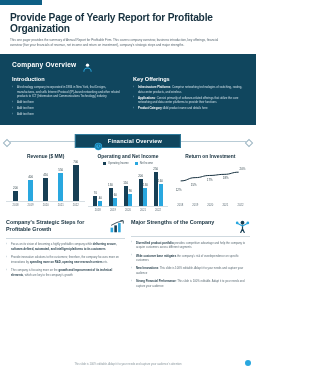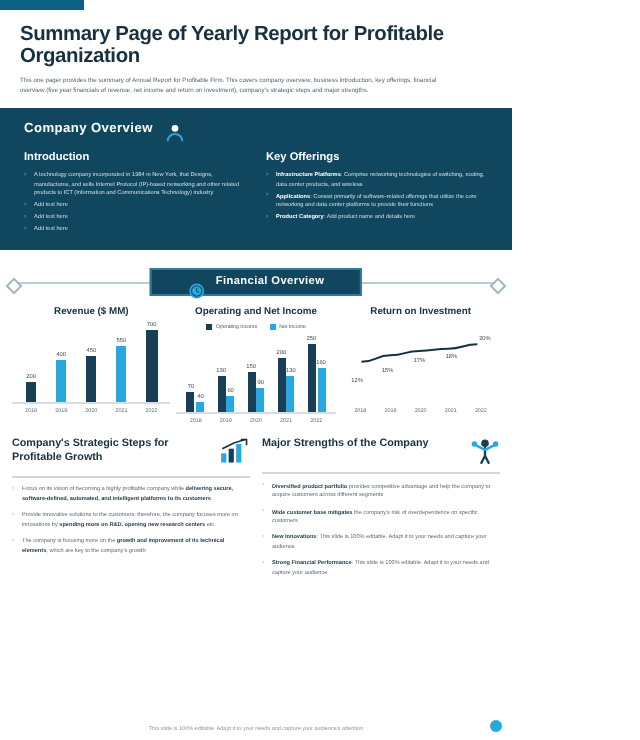--- a/index.html
+++ b/index.html
@@ -126,21 +126,21 @@
   .corner-dot {
     position:absolute; right:5px; bottom:4px;
     width:6px; height:6px; border-radius:50%; background:#29a7df;
   }
 </style>
 </head>
 <body>
 
 <div class="topbar"></div>
 
-<div class="title">Summary Page of Yearly Report for Profitable Organization</div>
+<div class="title">Provide Page of Yearly Report for Profitable Organization</div>
 <div class="subtitle">This one pager provides the summary of Annual Report for Profitable Firm. This covers company overview, business introduction, key offerings, financial overview (five year financials of revenue, net income and return on investment), company's strategic steps and major strengths.</div>
 
 <div class="overview-panel">
   <div class="ov-header">
     <span class="lbl">Company Overview</span>
     <span class="person-ic">
       <svg viewBox="0 0 24 24" width="11" height="11">
           <circle cx="12" cy="7" r="3.6" fill="#ffffff"></circle>
           <path d="M4 21c0-4.4 3.6-8 8-8s8 3.6 8 8" fill="none" stroke="#29a7df" stroke-width="2.2"></path>
         </svg>

